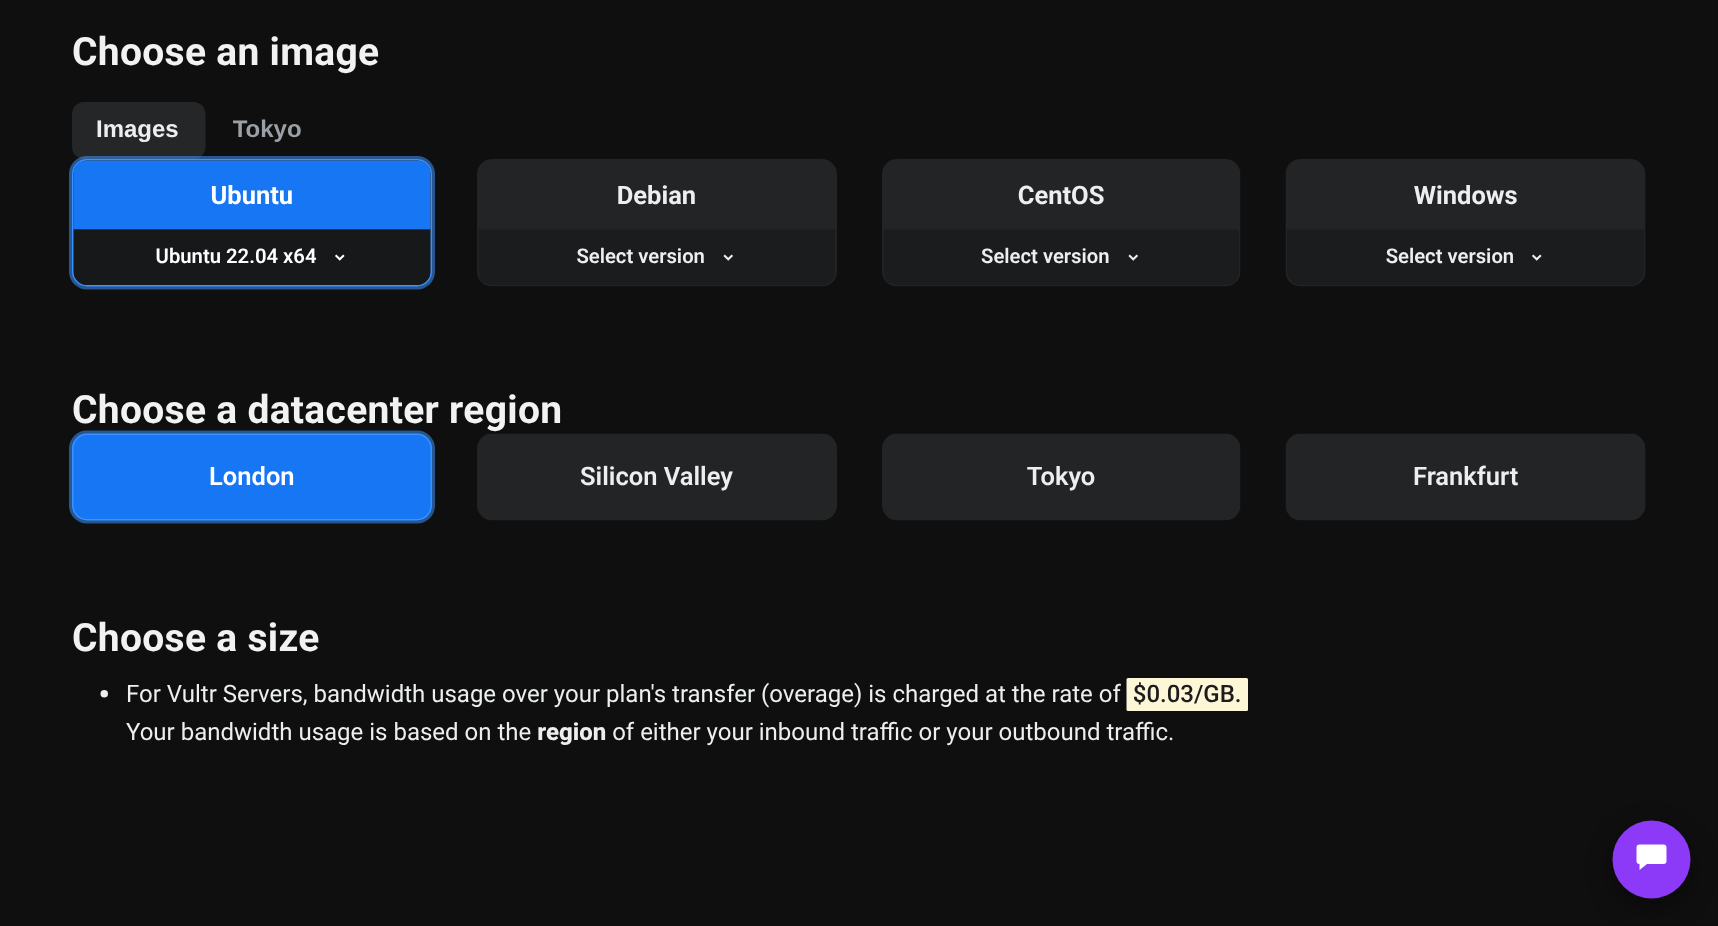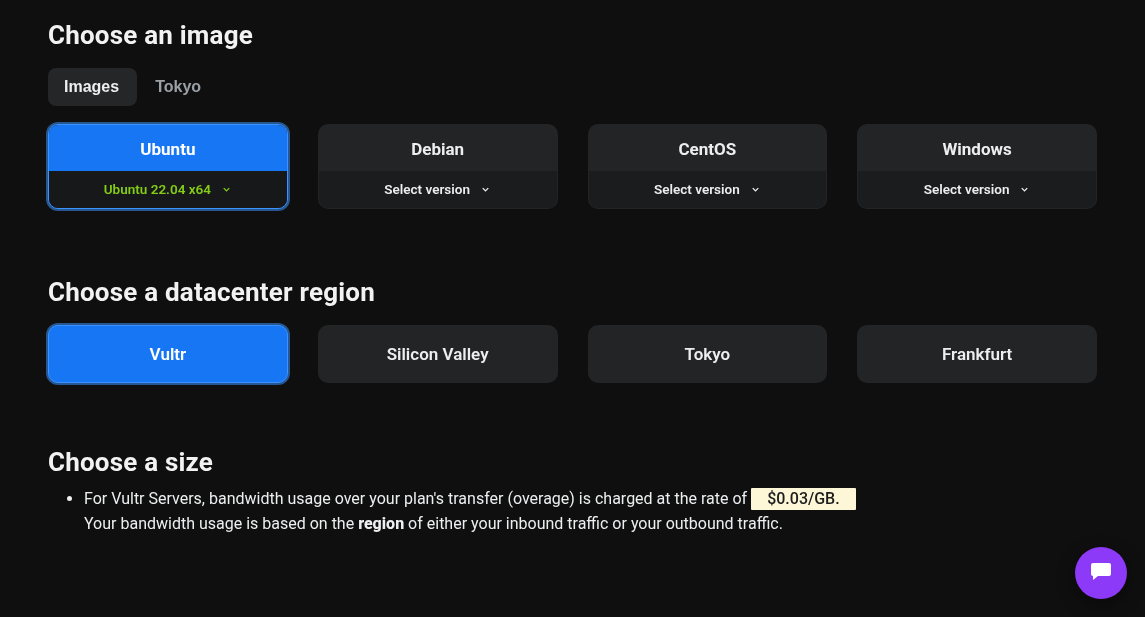--- a/index.html
+++ b/index.html
@@ -57,21 +57,20 @@
     background: #242628;
     color: var(--text);
     padding-left: 16px;
   }
 
   
   .grid {
     display: grid;
     grid-template-columns: repeat(4, minmax(0, 1fr));
     gap: 30px;
-    margin-top: 18px;
   }
   .os-card, .region-card {
     background: var(--card);
     border-radius: 10px;
     overflow: hidden;
     border: 1px solid transparent;
     cursor: pointer;
     position: relative;
   }
   .os-card .os-name {
@@ -94,21 +93,21 @@
   .os-card.selected {
     border-color: var(--accent-border);
     box-shadow: 0 0 0 2px rgba(58,147,255,0.55);
   }
   .os-card.selected .os-name {
     background: var(--accent);
     color: #fff;
   }
   .os-card.selected .os-version {
     background: #161819;
-    color: #84cc16;
+    color: #ffffff;
   }
   .chev {
     display: inline-flex;
     align-items: center;
   }
   .chev svg { width: 11px; height: 11px; }
 
   .region-card {
     text-align: center;
     font-weight: 600;
@@ -128,21 +127,21 @@
     padding: 0 0 0 22px;
   }
   .size-notes li {
     font-size: 16px;
     line-height: 1.55;
     margin-left: 14px;
   }
   .price-badge {
     background: var(--highlight-bg);
     color: var(--highlight-text);
-    padding: 1px 16px 2px;
+    padding: 1px 4px 2px;
     border-radius: 1px;
     font-weight: 500;
     white-space: nowrap;
   }
   .bold { font-weight: 800; }
 
   .gpu-btn {
     margin-top: 30px;
     display: inline-block;
     background: #2c2e30;
@@ -232,21 +231,21 @@
               </svg>
           </span>
         </div>
       </div>
     </div>
   </div>
 
   <div class="section region">
     <h2 class="section-title">Choose a datacenter region</h2>
     <div class="grid">
-      <div class="region-card selected">Vultr</div>
+      <div class="region-card selected">London</div>
       <div class="region-card">Silicon Valley</div>
       <div class="region-card">Tokyo</div>
       <div class="region-card">Frankfurt</div>
     </div>
   </div>
 
   <div class="section size">
     <h2 class="section-title">Choose a size</h2>
     <ul class="size-notes">
       <li>

